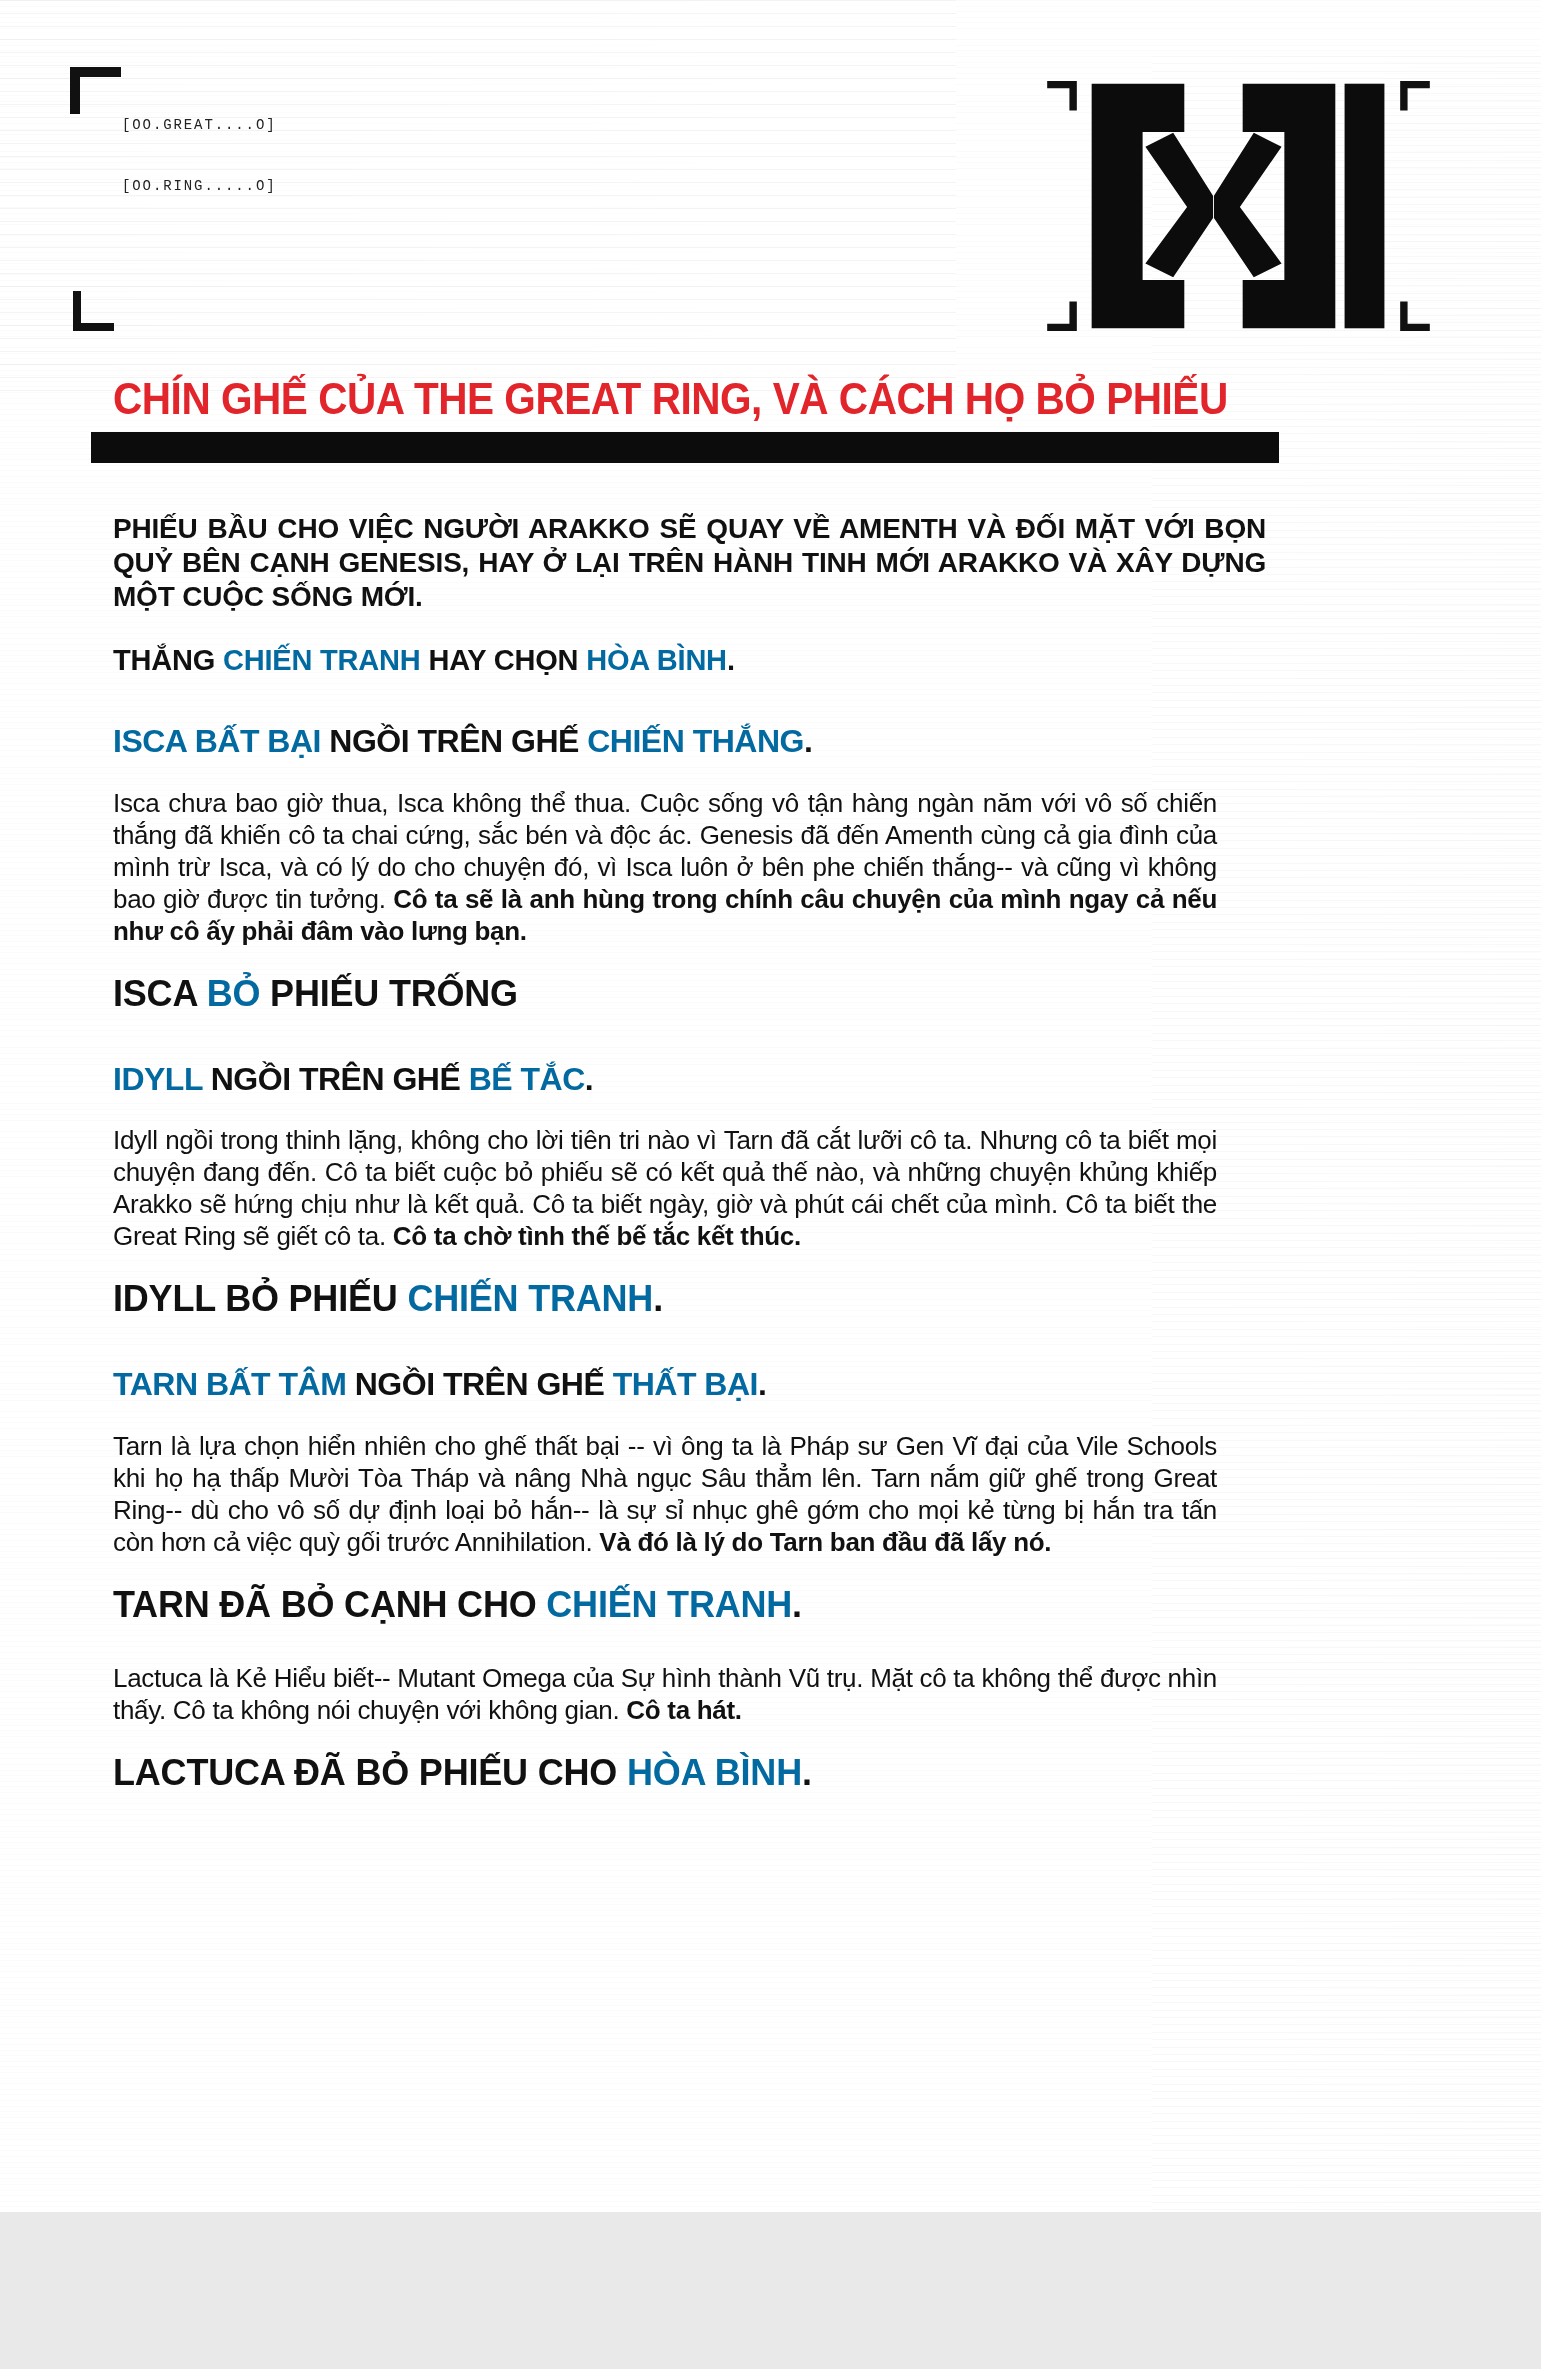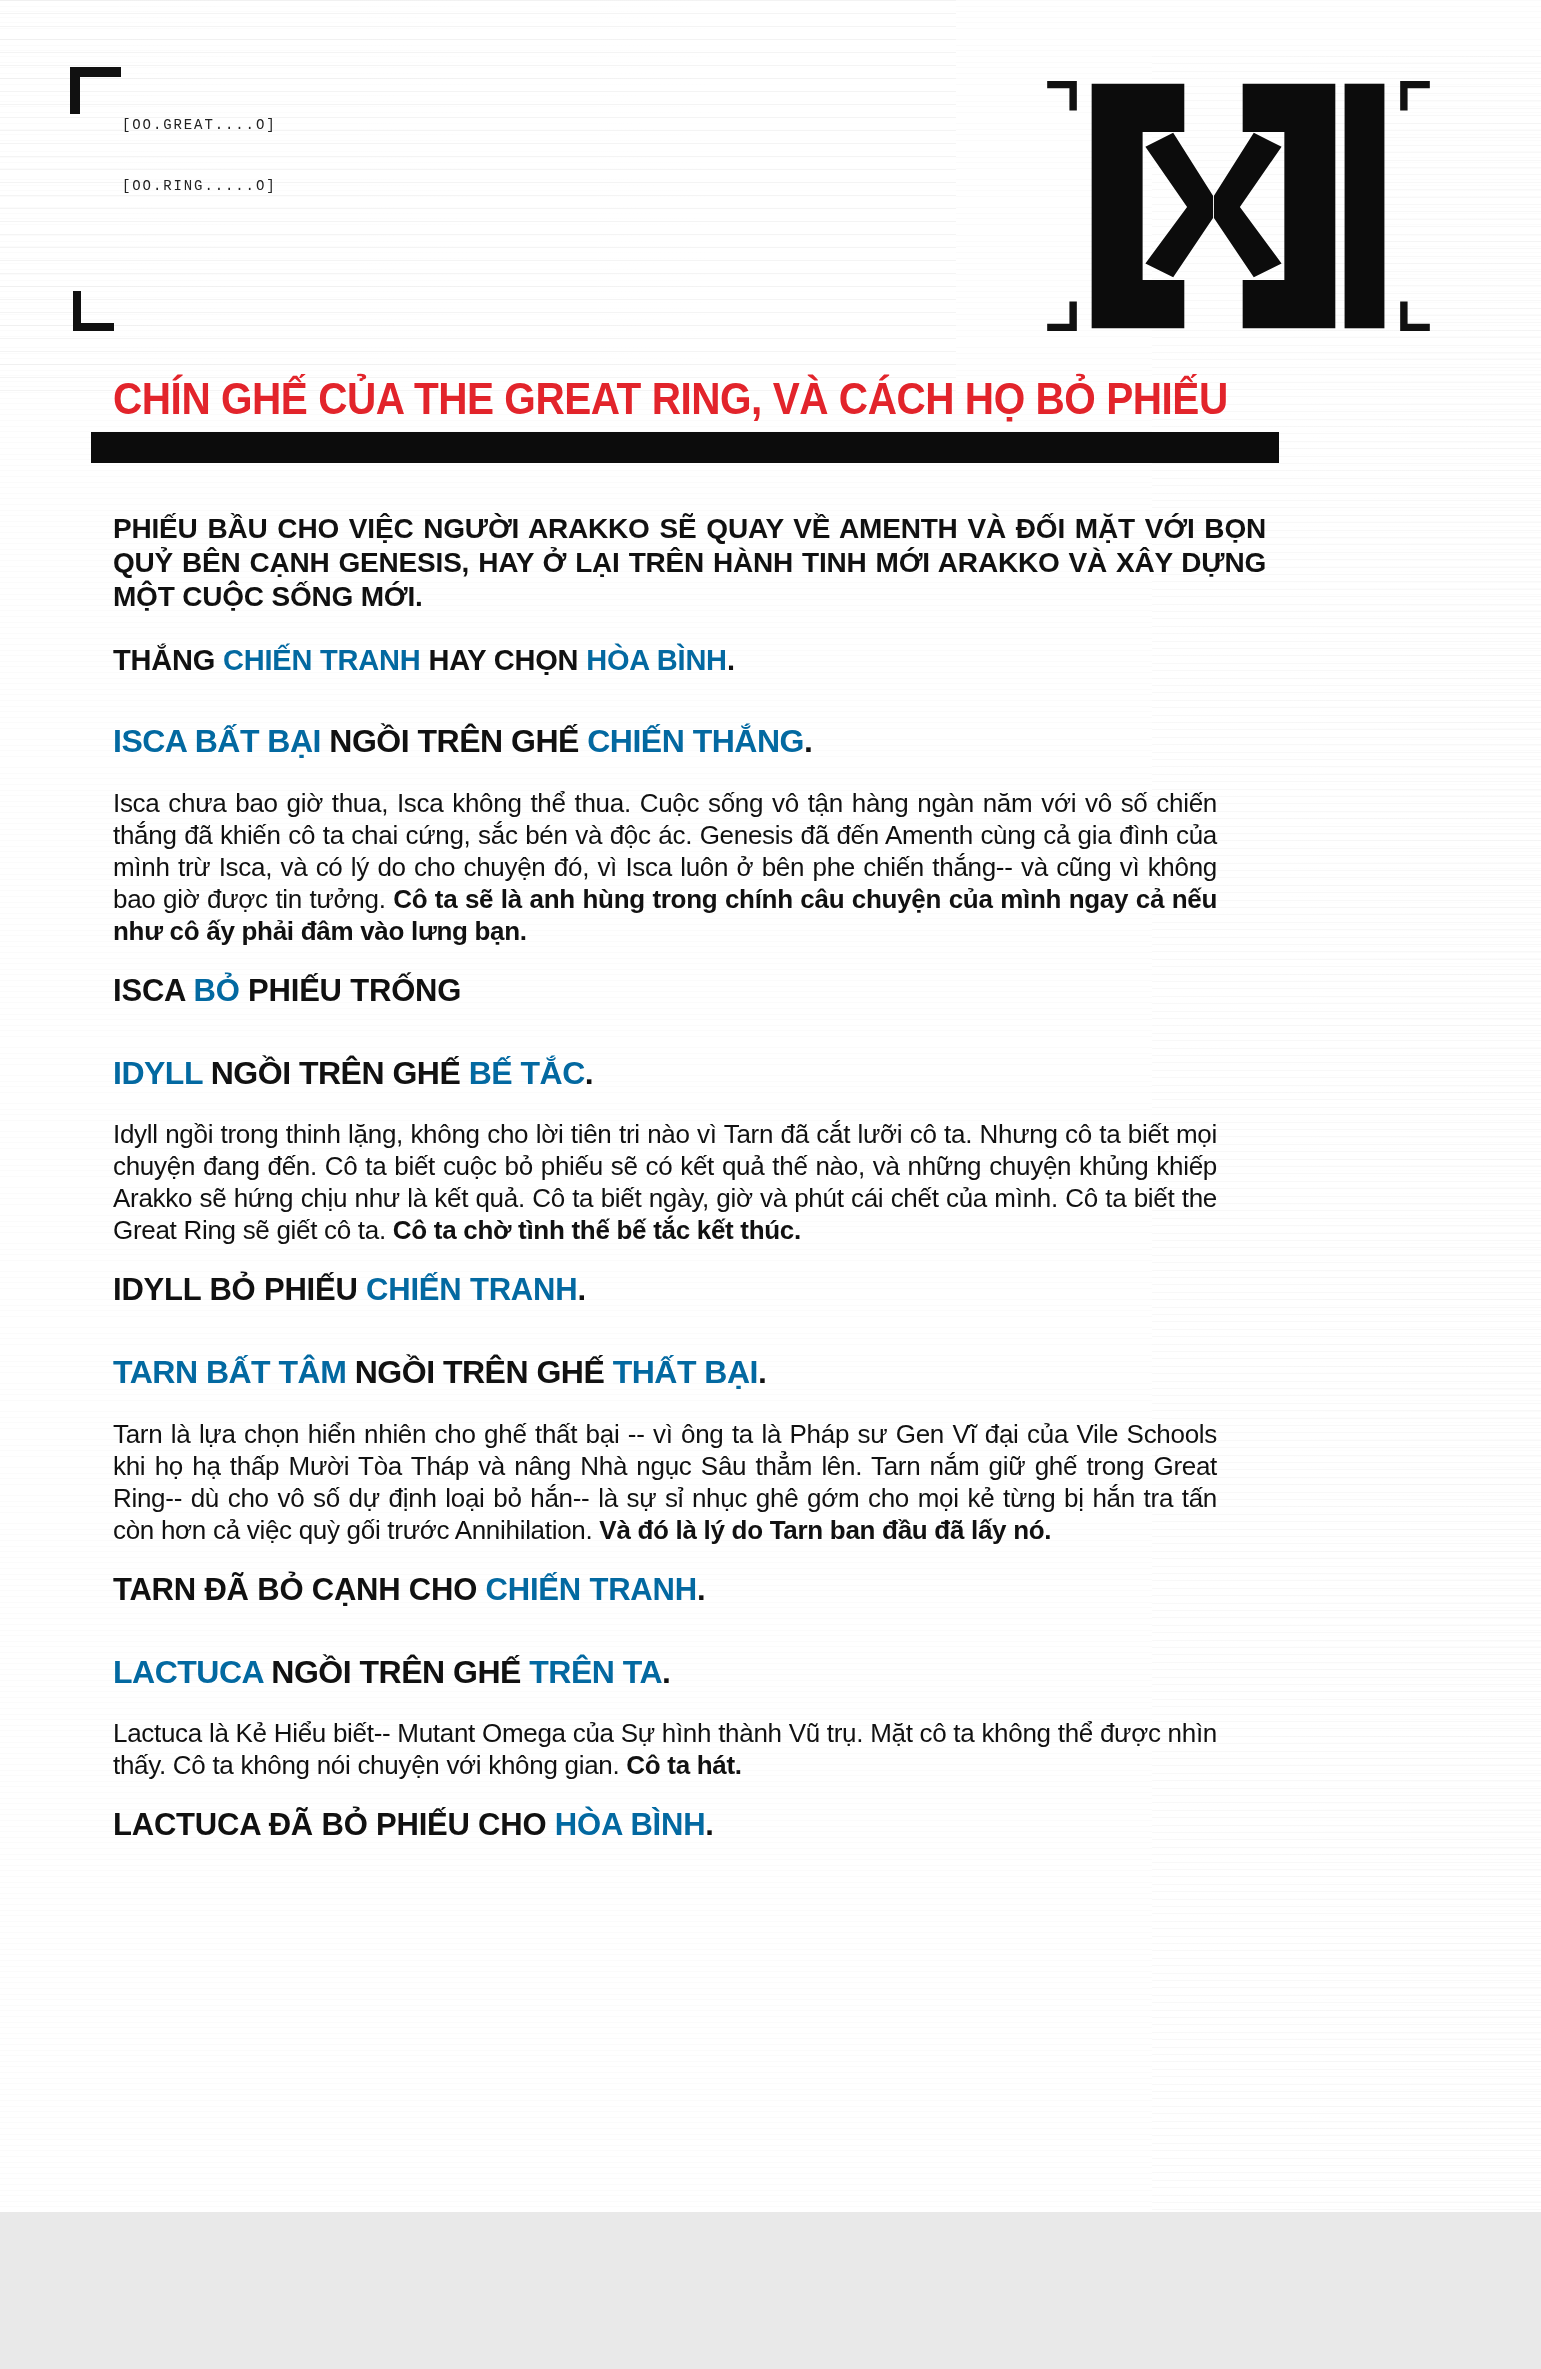--- a/index.html
+++ b/index.html
@@ -73,21 +73,21 @@
   }
   .sec-heading{
     margin-top:46px;font-size:32px;font-weight:bold;letter-spacing:-0.5px;
   }
   .sec-body{
     margin-top:11px;width:1104px;
     font-size:26px;line-height:32px;letter-spacing:-0.3px;
     text-align:justify;
   }
   .sec-vote{
-    margin-top:18.6px;font-size:31px;font-weight:bold;letter-spacing:-0.2px;
+    margin-top:18.6px;font-size:36px;font-weight:bold;letter-spacing:-0.2px;
   }
   .red{color:#0369a1;}
   .b{font-weight:bold;}
 </style>
 </head>
 <body>
 
 <div class="page">
 
   <div class="texture"></div>
@@ -132,21 +132,20 @@
     <p class="sec-vote"><span>ISCA </span><span class="red">BỎ</span><span> PHIẾU TRỐNG</span></p>
 
     <h2 class="sec-heading"><span class="red">IDYLL </span><span>NGỒI TRÊN GHẾ </span><span class="red">BẾ TẮC</span><span>.</span></h2>
     <p class="sec-body"><span>Idyll ngồi trong thinh lặng, không cho lời tiên tri nào vì Tarn đã cắt lưỡi cô ta. Nhưng cô ta biết mọi chuyện đang đến. Cô ta biết cuộc bỏ phiếu sẽ có kết quả thế nào, và những chuyện khủng khiếp Arakko sẽ hứng chịu như là kết quả. Cô ta biết ngày, giờ và phút cái chết của mình. Cô ta biết the Great Ring sẽ giết cô ta. </span><span class="b">Cô ta chờ tình thế bế tắc kết thúc.</span></p>
     <p class="sec-vote"><span>IDYLL BỎ PHIẾU </span><span class="red">CHIẾN TRANH</span><span>.</span></p>
 
     <h2 class="sec-heading"><span class="red">TARN BẤT TÂM </span><span>NGỒI TRÊN GHẾ </span><span class="red">THẤT BẠI</span><span>.</span></h2>
     <p class="sec-body"><span>Tarn là lựa chọn hiển nhiên cho ghế thất bại -- vì ông ta là Pháp sư Gen Vĩ đại của Vile Schools khi họ hạ thấp Mười Tòa Tháp và nâng Nhà ngục Sâu thẳm lên. Tarn nắm giữ ghế trong Great Ring-- dù cho vô số dự định loại bỏ hắn-- là sự sỉ nhục ghê gớm cho mọi kẻ từng bị hắn tra tấn còn hơn cả việc quỳ gối trước Annihilation. </span><span class="b">Và đó là lý do Tarn ban đầu đã lấy nó.</span></p>
     <p class="sec-vote"><span>TARN ĐÃ BỎ CẠNH CHO </span><span class="red">CHIẾN TRANH</span><span>.</span></p>
 
-    <h2 class="sec-heading"><span class="red">LACTUCA </span><span>NGỒI TRÊN GHẾ </span><span class="red">TRÊN TA</span><span>.</span></h2>
     <p class="sec-body"><span>Lactuca là Kẻ Hiểu biết-- Mutant Omega của Sự hình thành Vũ trụ. Mặt cô ta không thể được nhìn thấy. Cô ta không nói chuyện với không gian. </span><span class="b">Cô ta hát.</span></p>
     <p class="sec-vote"><span>LACTUCA ĐÃ BỎ PHIẾU CHO </span><span class="red">HÒA BÌNH</span><span>.</span></p>
 
   </div>
 
   <div class="code code-bottom">
     <div>[0.3]........Dawn]</div>
     <div>[0.6].........Day]</div>
   </div>
 

